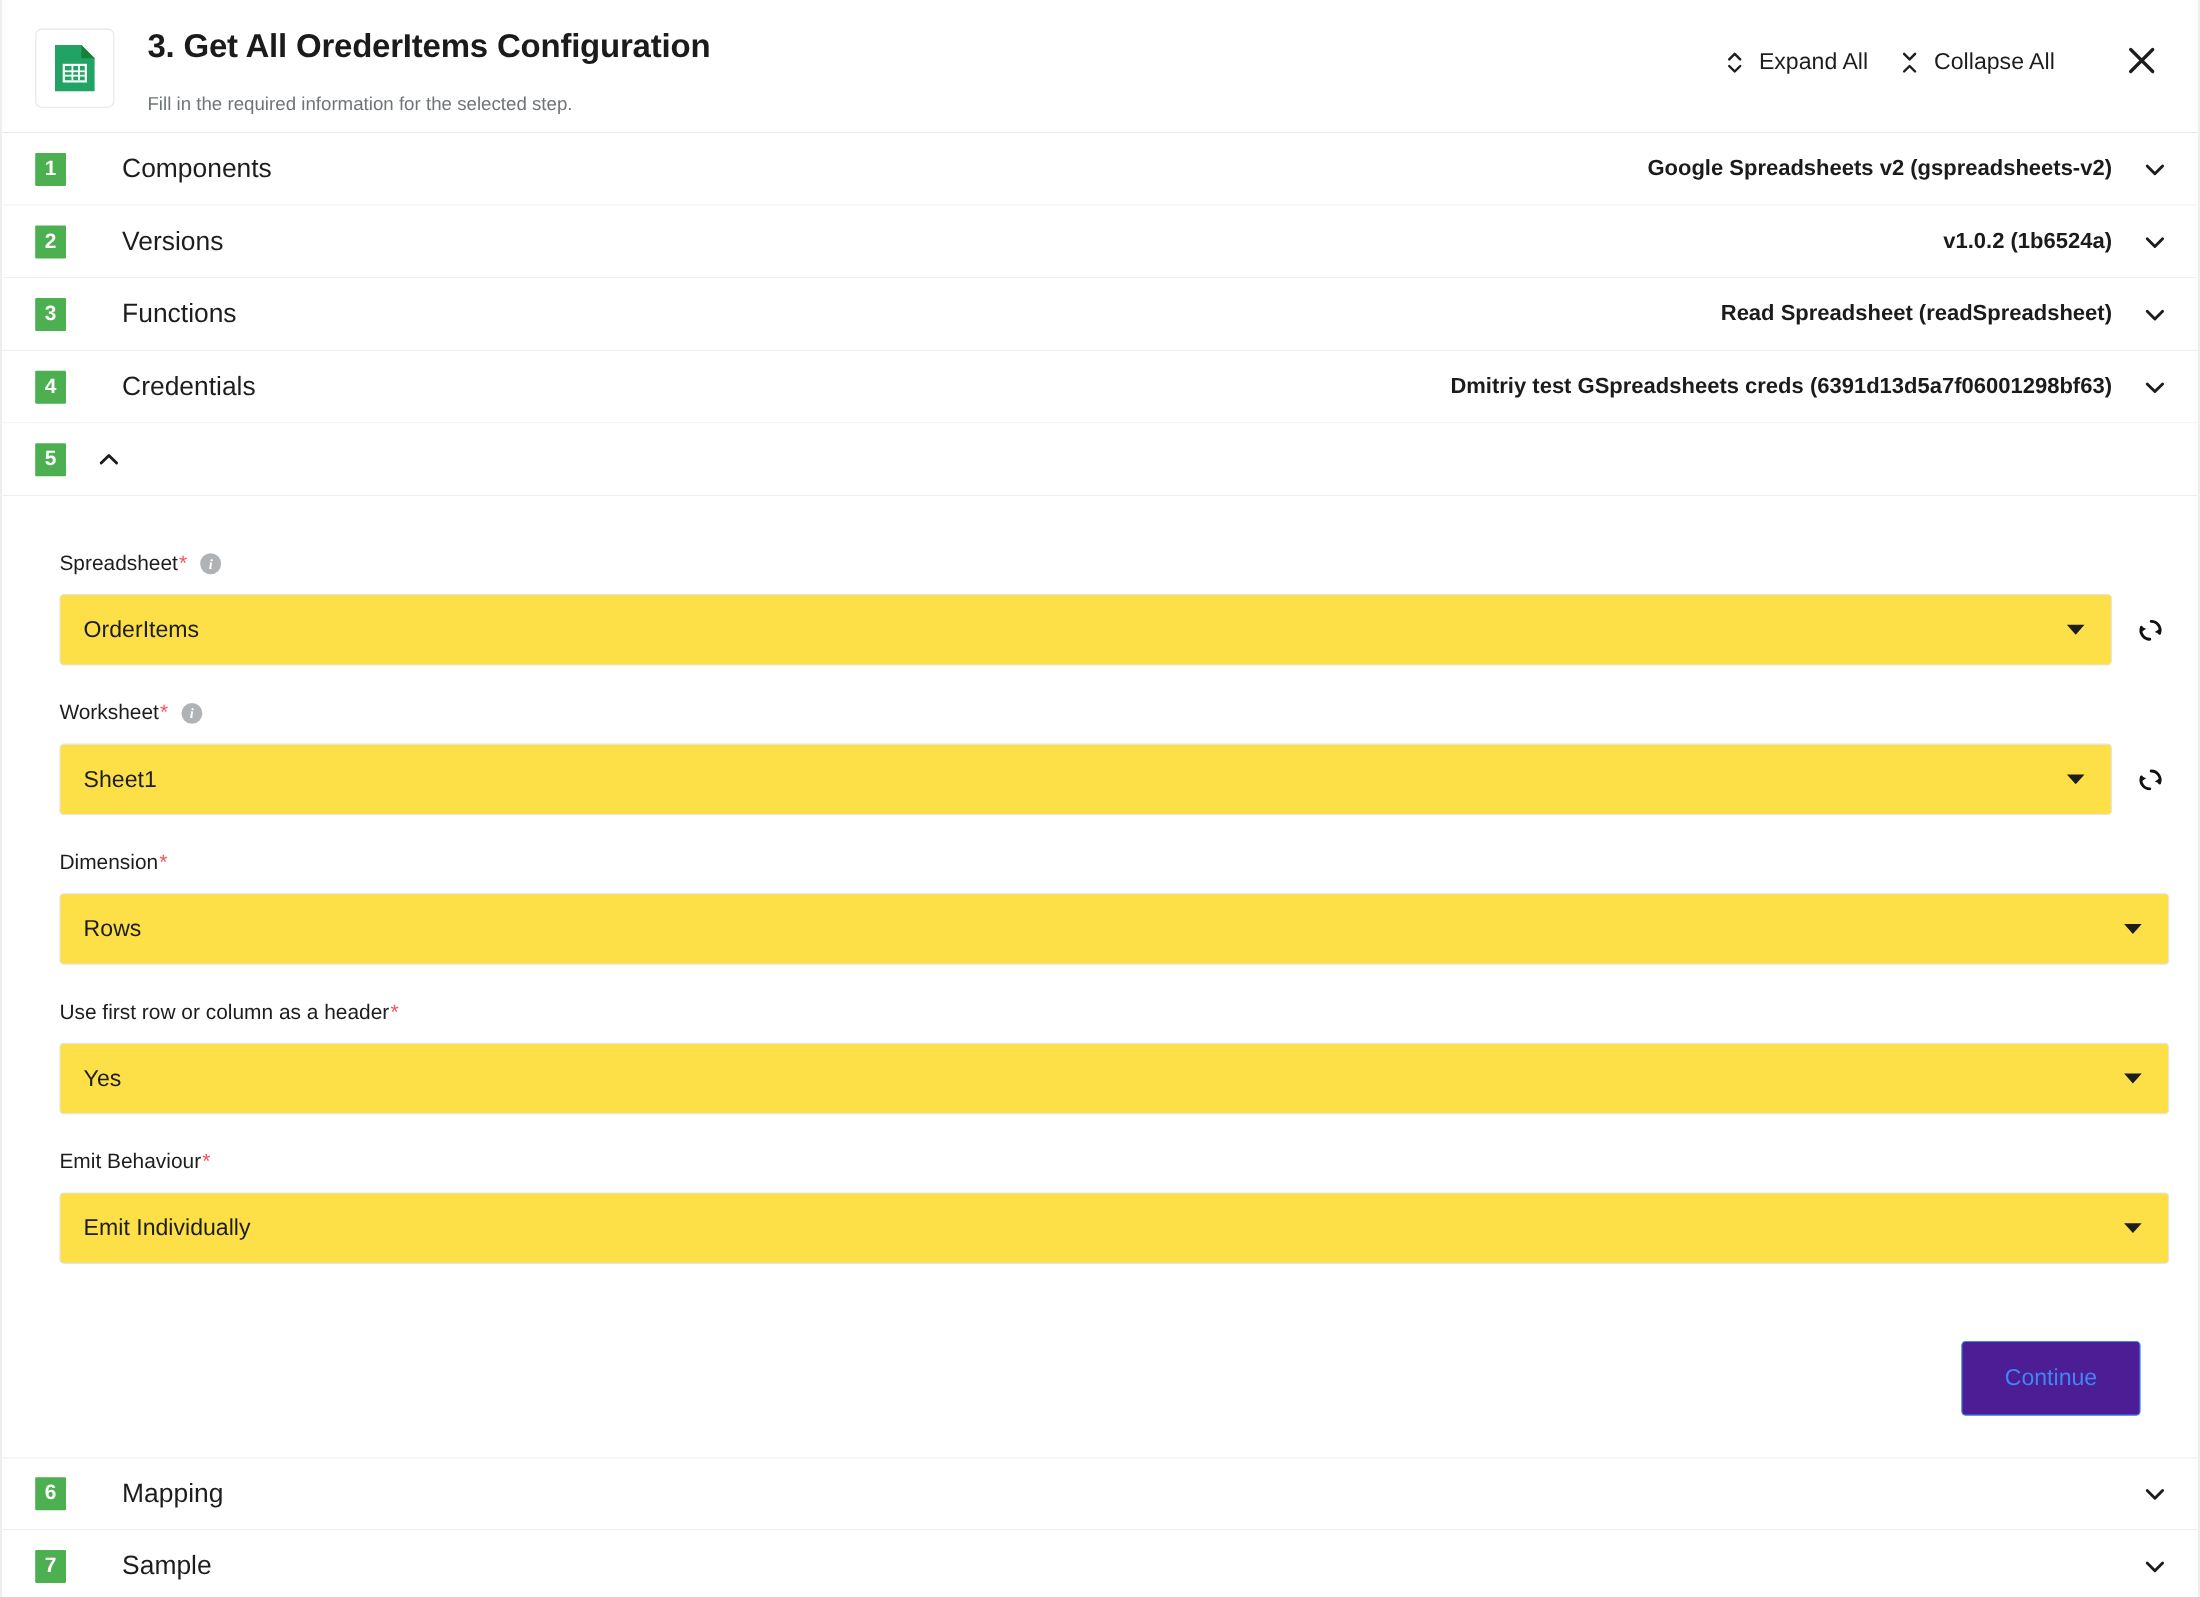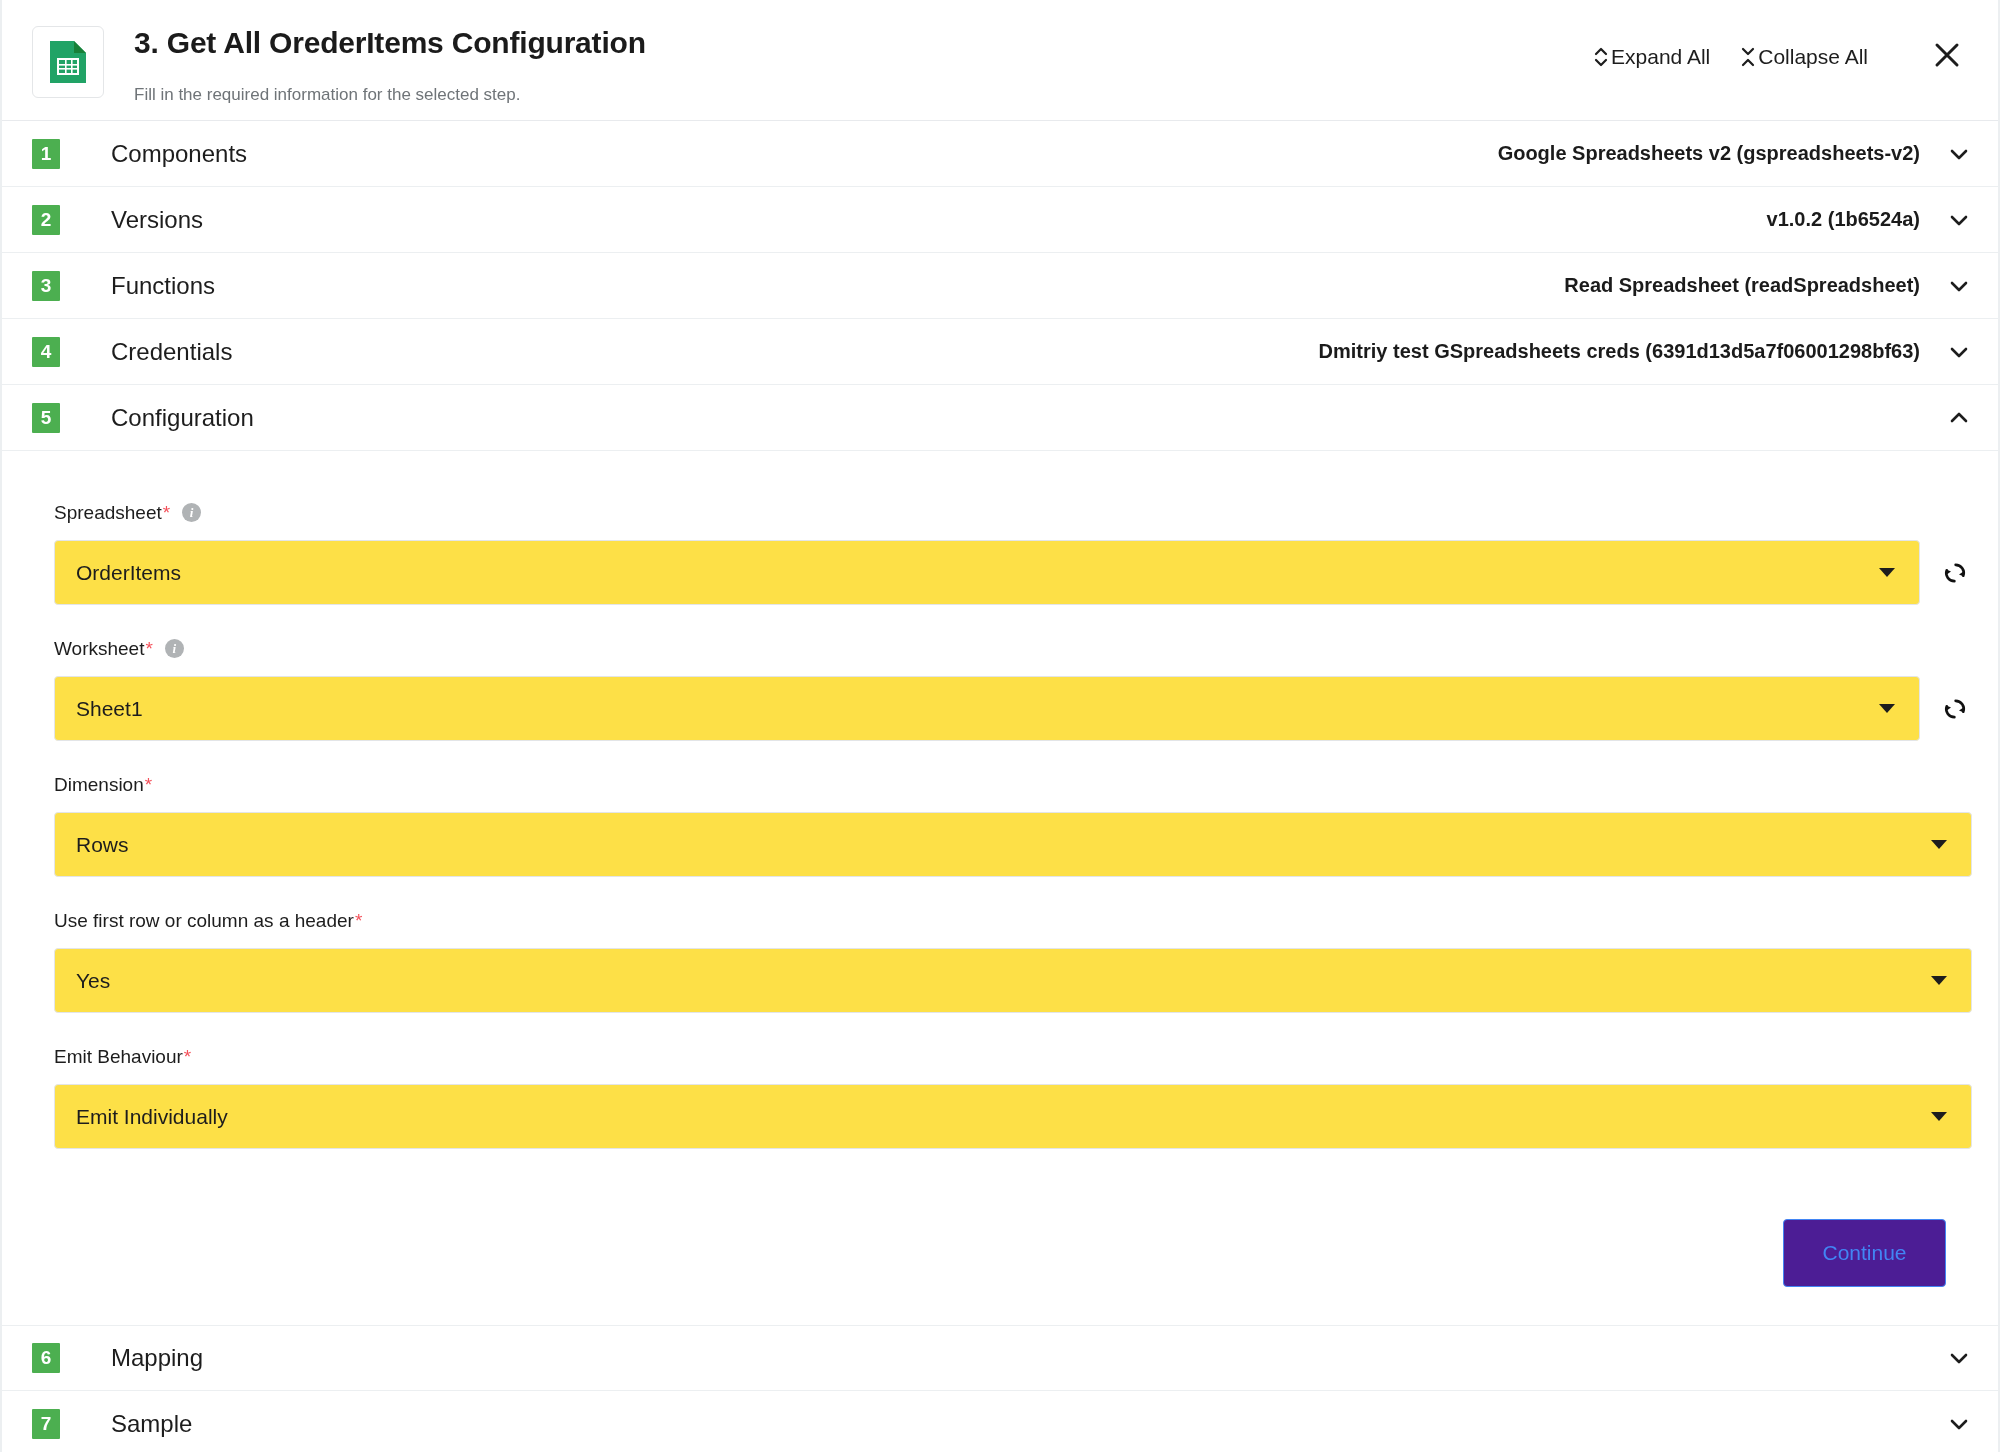--- a/index.html
+++ b/index.html
@@ -44,21 +44,21 @@
     letter-spacing: -0.2px; line-height: 1.15; margin: 0;
   }
   .page-subtitle {
     font-size: 17px; color: #6f7478; margin-top: 24px; line-height: 1.2;
   }
   .header-actions {
     position: absolute; right: 28px; top: 36px;
     display: flex; align-items: center; gap: 0;
   }
   .hdr-btn {
-    display: flex; align-items: center; 
+    display: flex; align-items: center; gap: 12px;
     font-size: 21px; color: #1d1d1d;
     background: none; border: none; cursor: pointer;
     padding: 6px 14px;
     font-family: "Liberation Sans", sans-serif;
   }
   .hdr-btn .ic { display: flex; align-items: center; justify-content: center; width: 20px; height: 26px; }
   .close-btn {
     margin-left: 42px; background: none; border: none; cursor: pointer;
     padding: 4px 8px; display: flex; align-items: center; justify-content: center;
   }
@@ -239,21 +239,20 @@
       <span class="acc-value">Dmitriy test GSpreadsheets creds (6391d13d5a7f06001298bf63)</span>
       <span class="chev">
         <svg width="26" height="26" viewBox="0 0 26 26">
             <path d="M6 10 L13 17 L20 10" fill="none" stroke="#1d1d1d" stroke-width="2.6" stroke-linecap="round" stroke-linejoin="round"></path>
           </svg>
       </span>
     </div>
 
     <div class="acc-row">
       <span class="badge">5</span>
-      <span class="acc-label">Configuration</span>
       <span class="acc-value"></span>
       <span class="chev">
         <svg width="26" height="26" viewBox="0 0 26 26">
             <path d="M6 16 L13 9 L20 16" fill="none" stroke="#1d1d1d" stroke-width="2.6" stroke-linecap="round" stroke-linejoin="round"></path>
           </svg>
       </span>
     </div>
 
     <div class="config-body">
 

